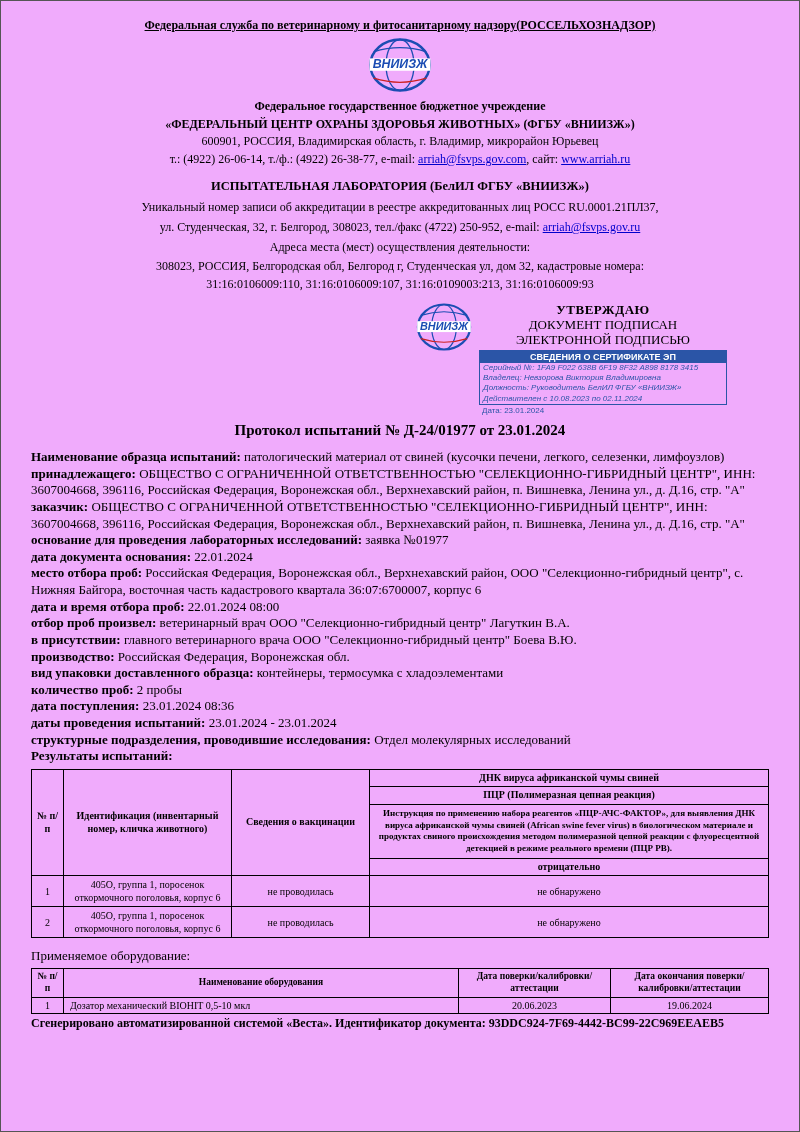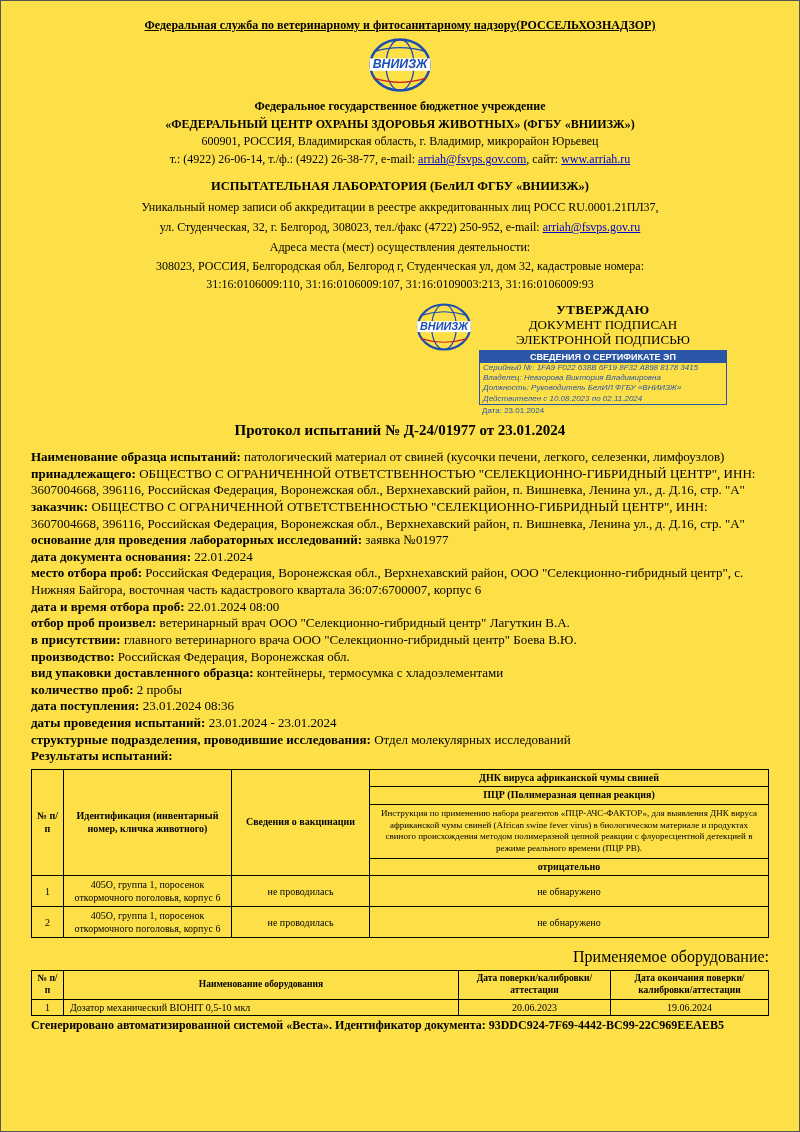--- a/index.html
+++ b/index.html
@@ -1,18 +1,18 @@
 <!DOCTYPE html>
 <html><head>
 <meta charset="utf-8">
 <style>
   * { margin:0; padding:0; box-sizing:border-box; }
   body { background:#888; font-family:"Liberation Serif", serif; }
   .page {
-    width:800px; height:1132px; margin:0 auto; background:#fde047;
+    width:800px; height:1132px; margin:0 auto; background:#f0abfc;
     border:1px solid #555; color:#000; position:relative;
     padding:14px 30px 0 30px; overflow:hidden;
   }
   .center { text-align:center; }
   .hline { font-size:12px; margin:2.5px 0; line-height:1.25; }
   .bold { font-weight:bold; }
   .underline { text-decoration:underline; }
   a.doc-link { color:#0000cc; text-decoration:underline; cursor:pointer; }
   .logo-wrap { display:flex; justify-content:center; margin:4px 0 2px 0; }
 
@@ -31,24 +31,24 @@
   .doc-title { font-size:15px; font-weight:bold; text-align:center; margin:6px 0 10px 0; }
 
   .field { font-size:13px; line-height:1.28; }
   .field b { font-weight:bold; }
 
   table { border-collapse:collapse; width:100%; }
   td, th { border:1px solid #000; padding:2px 4px; vertical-align:middle; }
 
   .results-table { margin-top:4px; font-size:10px; }
   .results-table th { font-weight:bold; text-align:center; font-size:10px; line-height:1.25; }
-  .results-table .instruction { font-size:9px; font-weight:normal; text-align:center; line-height:1.3; padding:3px 8px; }
+  .results-table .instruction { font-size:9px; font-weight:bold; text-align:center; line-height:1.3; padding:3px 8px; }
   .results-table td { text-align:center; font-size:10px; line-height:1.3; }
 
-  .equip-heading { font-size:16px; margin:10px 0 4px 0;text-align:right; }
+  .equip-heading { font-size:13px; margin:10px 0 4px 0; }
   .equip-table th { font-weight:bold; font-size:9.5px; text-align:center; line-height:1.25; }
   .equip-table td { font-size:10px; text-align:center; }
   .equip-table td.name-cell { text-align:left; padding-left:6px; }
 
   .footer-line { font-size:12px; margin-top:7px; line-height:1.3; }
 </style>
 </head>
 <body>
 
 <div class="page">

